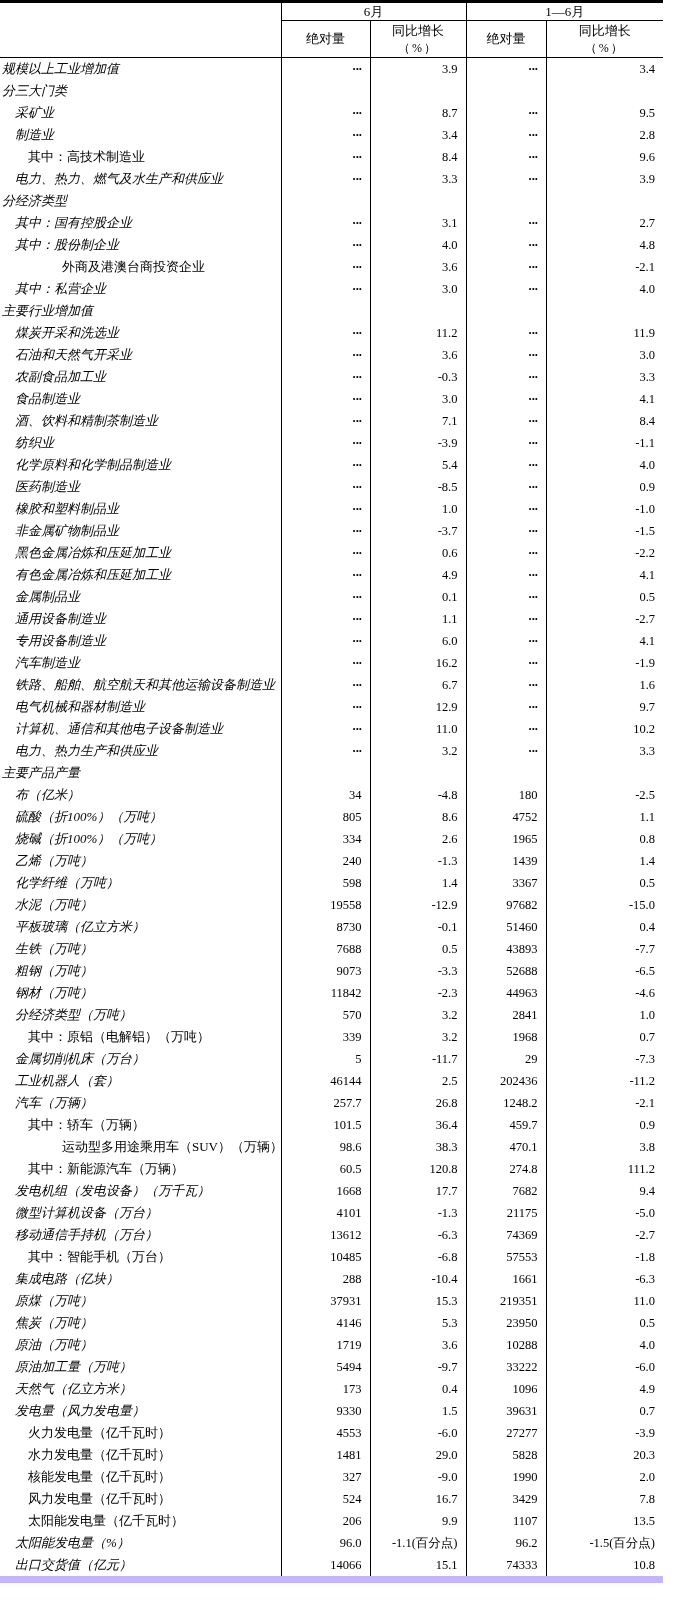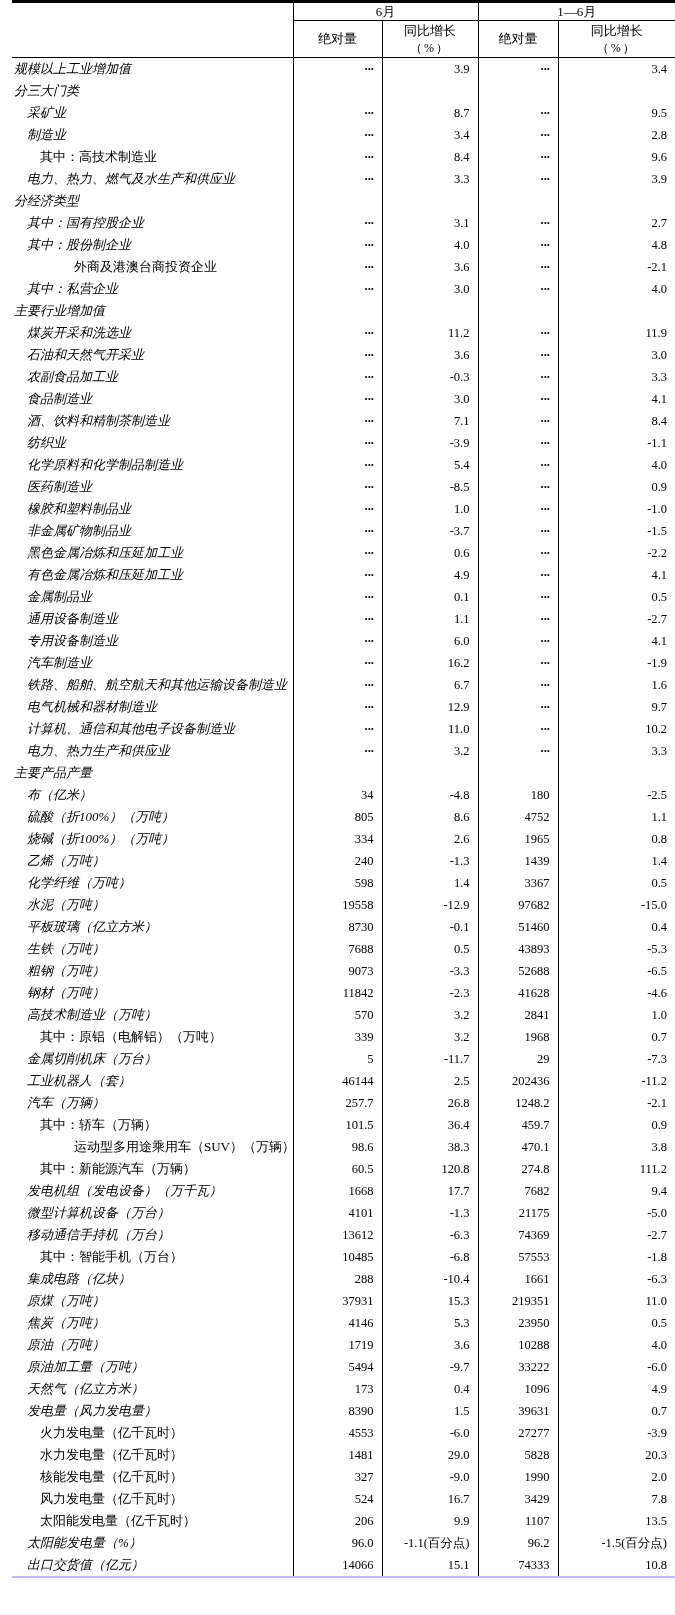--- a/index.html
+++ b/index.html
@@ -7,22 +7,22 @@
     width:675px; height:1615px; background:#ffffff; color:#000;
     font-family:"Liberation Serif","DejaVu Serif",serif;
     overflow:hidden;
   }
   .page-title {
     text-align:center; font-size:17px; line-height:24px; padding-top:3px;
     letter-spacing:0.5px; white-space:nowrap;
   }
   table.stats {
     border-collapse:collapse; table-layout:fixed;
-    margin-left:12px; width:663px;
-    border-top:3px solid #000; border-bottom:2px solid #c4b5fd;
+    margin-left:0; width:663px;
+    border-top:3px solid #000; border-bottom:7px solid #c4b5fd;
   }
   col.c-label { width:281px; }
   col.c-abs1  { width:89px; }
   col.c-gr1   { width:96px; }
   col.c-abs2  { width:80px; }
   col.c-gr2   { width:117px; }
   th { font-weight:normal; font-size:13px; padding:0; }
   .vr { border-right:1px solid #000; }
   tr.group-row th.period { border-bottom:1px solid #000; height:17px; line-height:17px; }
   tr.sub-row th { border-bottom:1px solid #000; height:36px; }
@@ -348,38 +348,38 @@
           <td class="num vr">8730</td>
           <td class="num vr">-0.1</td>
           <td class="num vr">51460</td>
           <td class="num">0.4</td>
         </tr>
         <tr>
           <td class="label vr ind1">生铁（万吨）</td>
           <td class="num vr">7688</td>
           <td class="num vr">0.5</td>
           <td class="num vr">43893</td>
-          <td class="num">-5.3</td>
+          <td class="num">-7.7</td>
         </tr>
         <tr>
           <td class="label vr ind1">粗钢（万吨）</td>
           <td class="num vr">9073</td>
           <td class="num vr">-3.3</td>
           <td class="num vr">52688</td>
           <td class="num">-6.5</td>
         </tr>
         <tr>
           <td class="label vr ind1">钢材（万吨）</td>
           <td class="num vr">11842</td>
           <td class="num vr">-2.3</td>
-          <td class="num vr">41628</td>
+          <td class="num vr">44963</td>
           <td class="num">-4.6</td>
         </tr>
         <tr>
-          <td class="label vr ind1">高技术制造业（万吨）</td>
+          <td class="label vr ind1">分经济类型（万吨）</td>
           <td class="num vr">570</td>
           <td class="num vr">3.2</td>
           <td class="num vr">2841</td>
           <td class="num">1.0</td>
         </tr>
         <tr>
           <td class="label vr ind2">其中：原铝（电解铝）（万吨）</td>
           <td class="num vr">339</td>
           <td class="num vr">3.2</td>
           <td class="num vr">1968</td>
@@ -492,21 +492,21 @@
         </tr>
         <tr>
           <td class="label vr ind1">天然气（亿立方米）</td>
           <td class="num vr">173</td>
           <td class="num vr">0.4</td>
           <td class="num vr">1096</td>
           <td class="num">4.9</td>
         </tr>
         <tr>
           <td class="label vr ind1">发电量（风力发电量）</td>
-          <td class="num vr">8390</td>
+          <td class="num vr">9330</td>
           <td class="num vr">1.5</td>
           <td class="num vr">39631</td>
           <td class="num">0.7</td>
         </tr>
         <tr>
           <td class="label vr ind2">火力发电量（亿千瓦时）</td>
           <td class="num vr">4553</td>
           <td class="num vr">-6.0</td>
           <td class="num vr">27277</td>
           <td class="num">-3.9</td>

